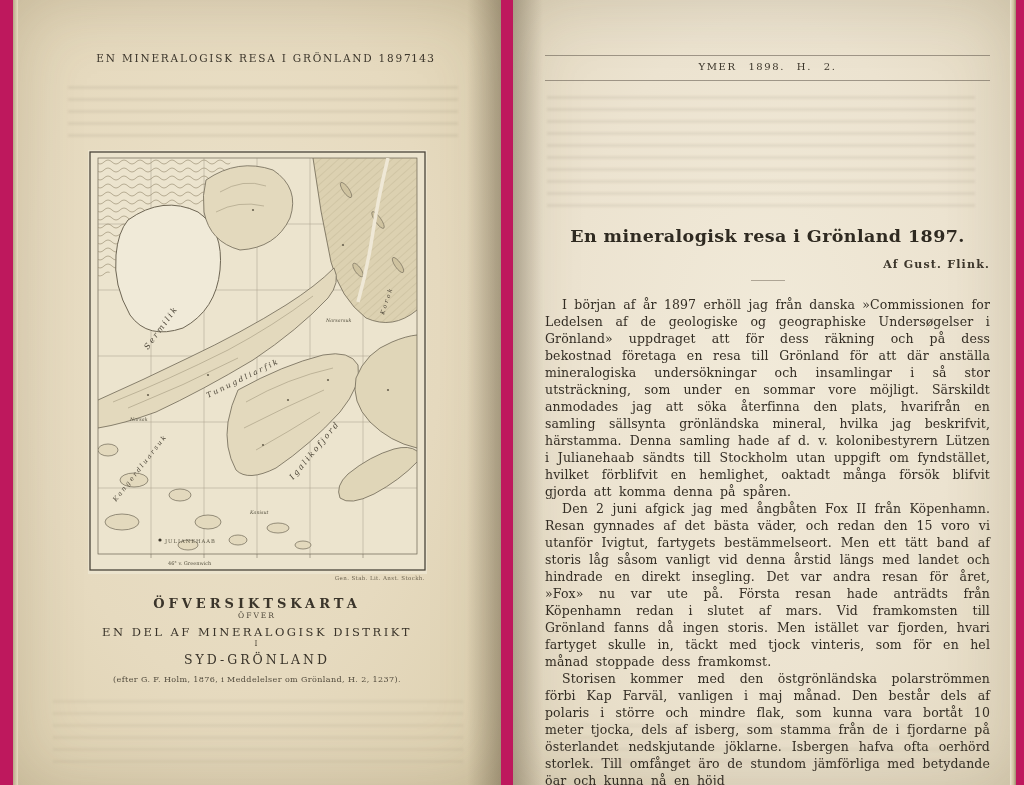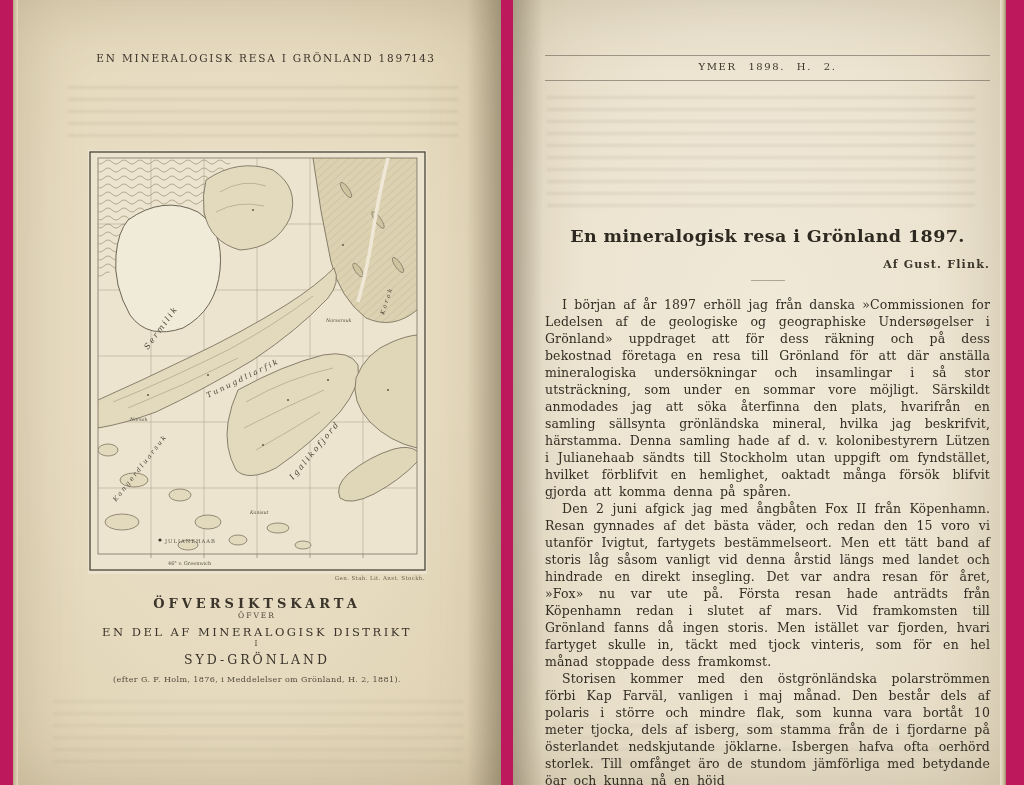--- a/index.html
+++ b/index.html
@@ -6,21 +6,21 @@
   #canvas{position:relative;width:1024px;height:785px;background:#be185d;overflow:hidden;
           font-family:"DejaVu Serif","Liberation Serif",serif;color:#332d24;}
 
   
   .page{position:absolute;top:0;height:785px;}
   #left-page{left:13px;width:488px;
     background:radial-gradient(ellipse at 45% 42%, #ebe1c9 0%, #e6dabf 55%, #dccfae 100%);
     box-shadow:inset 0 0 70px rgba(90,72,40,.22);}
   #right-page{left:513px;width:493px;
     background:radial-gradient(ellipse at 50% 45%, #f1ead9 0%, #ece3d0 55%, #e1d6bd 100%);
-    box-shadow:inset 0 0 70px rgba(95,78,45,.20);}
+    box-shadow:inset 0 0 70px rgba(95,78,45,.20);padding-left:10px;}
   .edge-left{position:absolute;left:0;top:0;width:5px;height:100%;
     background:linear-gradient(90deg,#b8a988,#e6dabf);}
   .edge-right{position:absolute;right:0;top:0;width:6px;height:100%;
     background:linear-gradient(90deg,#ece3d0,#cdbf9e 60%,#9b8c6d);}
   .gutter-shade-r{position:absolute;right:0;top:0;width:34px;height:100%;
     background:linear-gradient(90deg,rgba(60,48,28,0) 0%,rgba(60,48,28,.30) 100%);}
   .gutter-shade-l{position:absolute;left:0;top:0;width:30px;height:100%;
     background:linear-gradient(270deg,rgba(60,48,28,0) 0%,rgba(60,48,28,.28) 100%);}
 
   
@@ -187,21 +187,21 @@
       </svg>
       <div id="map-imprint">Gen. Stab. Lit. Anst. Stockh.</div>
     </div>
 
     <div id="lp-caption">
       <div class="cap-title">ÖFVERSIKTSKARTA</div>
       <div class="cap-mini">ÖFVER</div>
       <div class="cap-line2">EN DEL AF MINERALOGISK DISTRIKT</div>
       <div class="cap-mini">I</div>
       <div class="cap-line3">SYD-GRÖNLAND</div>
-      <div class="cap-src">(efter G. F. Holm, 1876, i Meddelelser om Grönland, H. 2, 1881).</div>
+      <div class="cap-src">(efter G. F. Holm, 1876, i Meddelelser om Grönland, H. 2, 1237).</div>
     </div>
   </div>
 
   <div class="page" id="right-page">
     <div class="gutter-shade-l"></div>
     <div class="edge-right"></div>
 
     <div class="ghost" style="left:34px;top:96px;width:428px;height:118px;"></div>
     <div class="ghost" style="left:40px;top:724px;width:420px;height:48px;opacity:.3;"></div>
 

